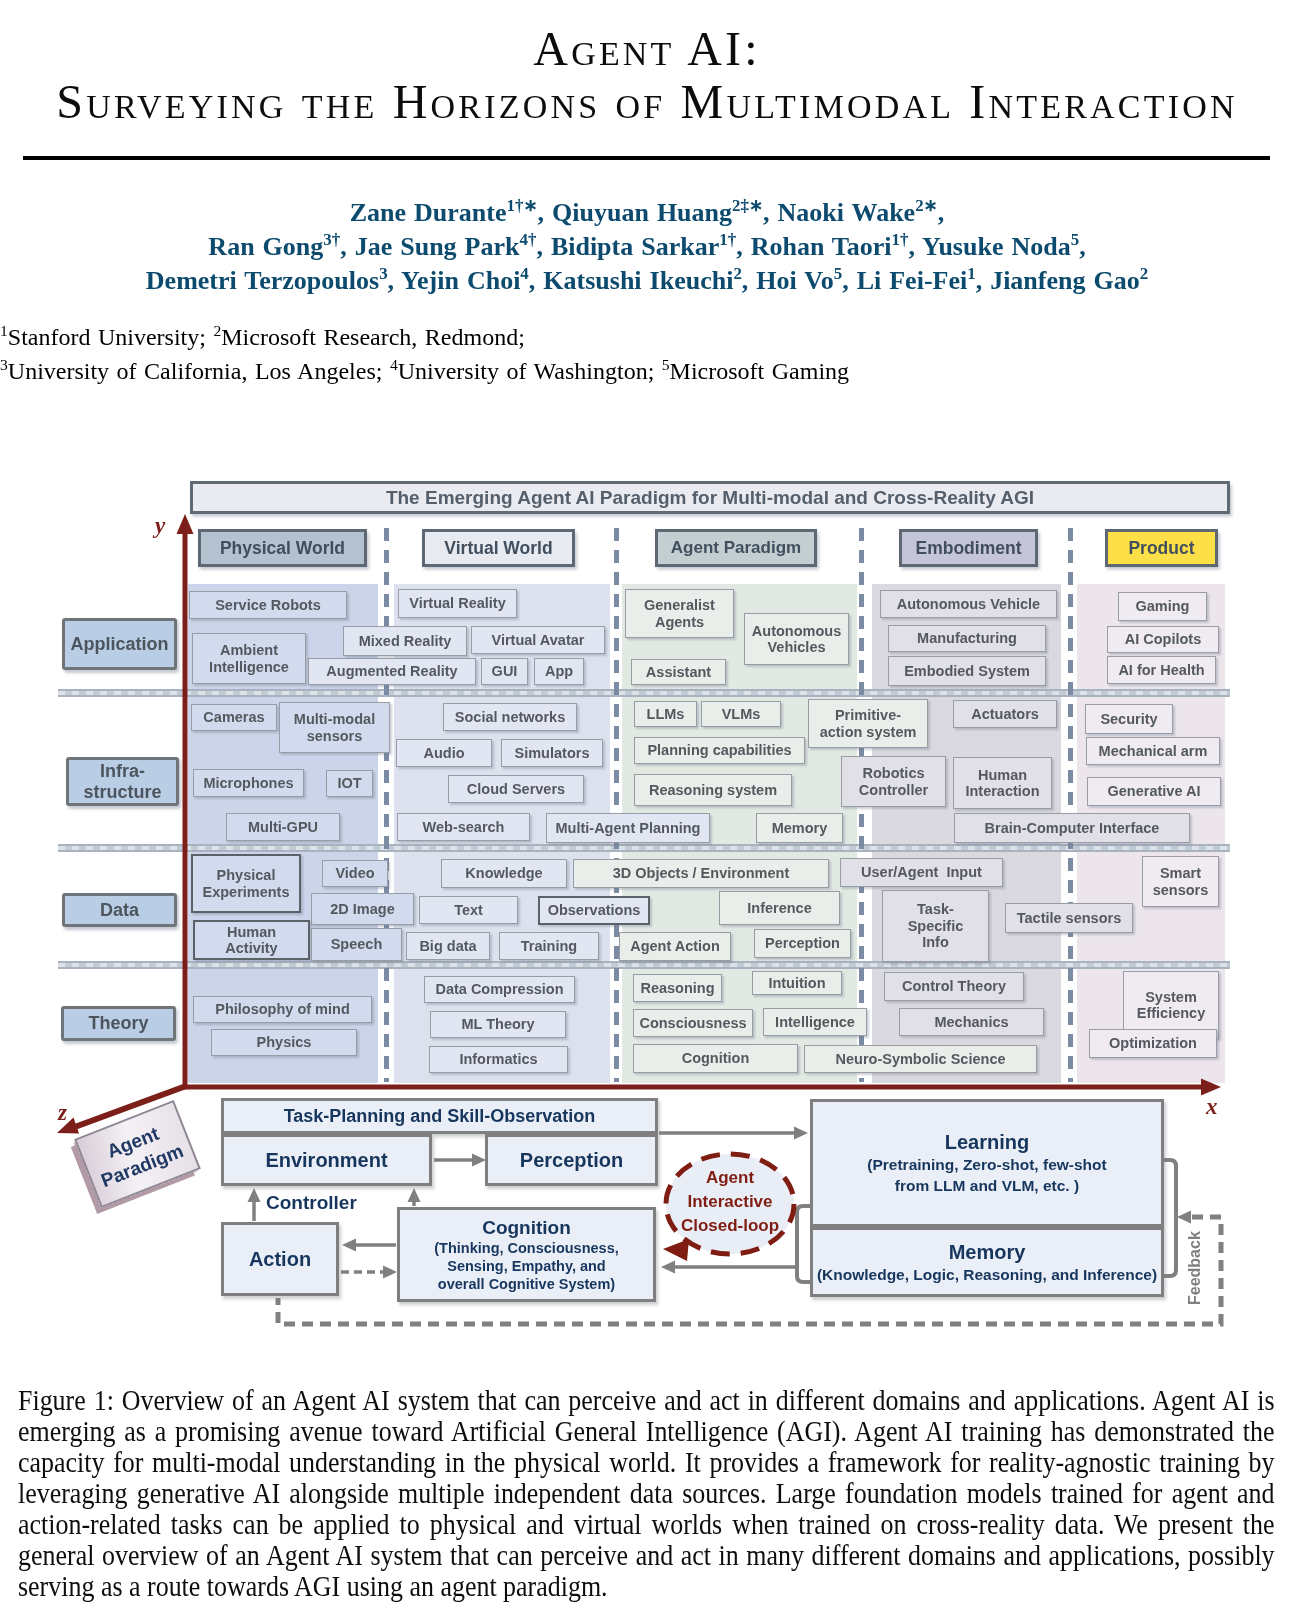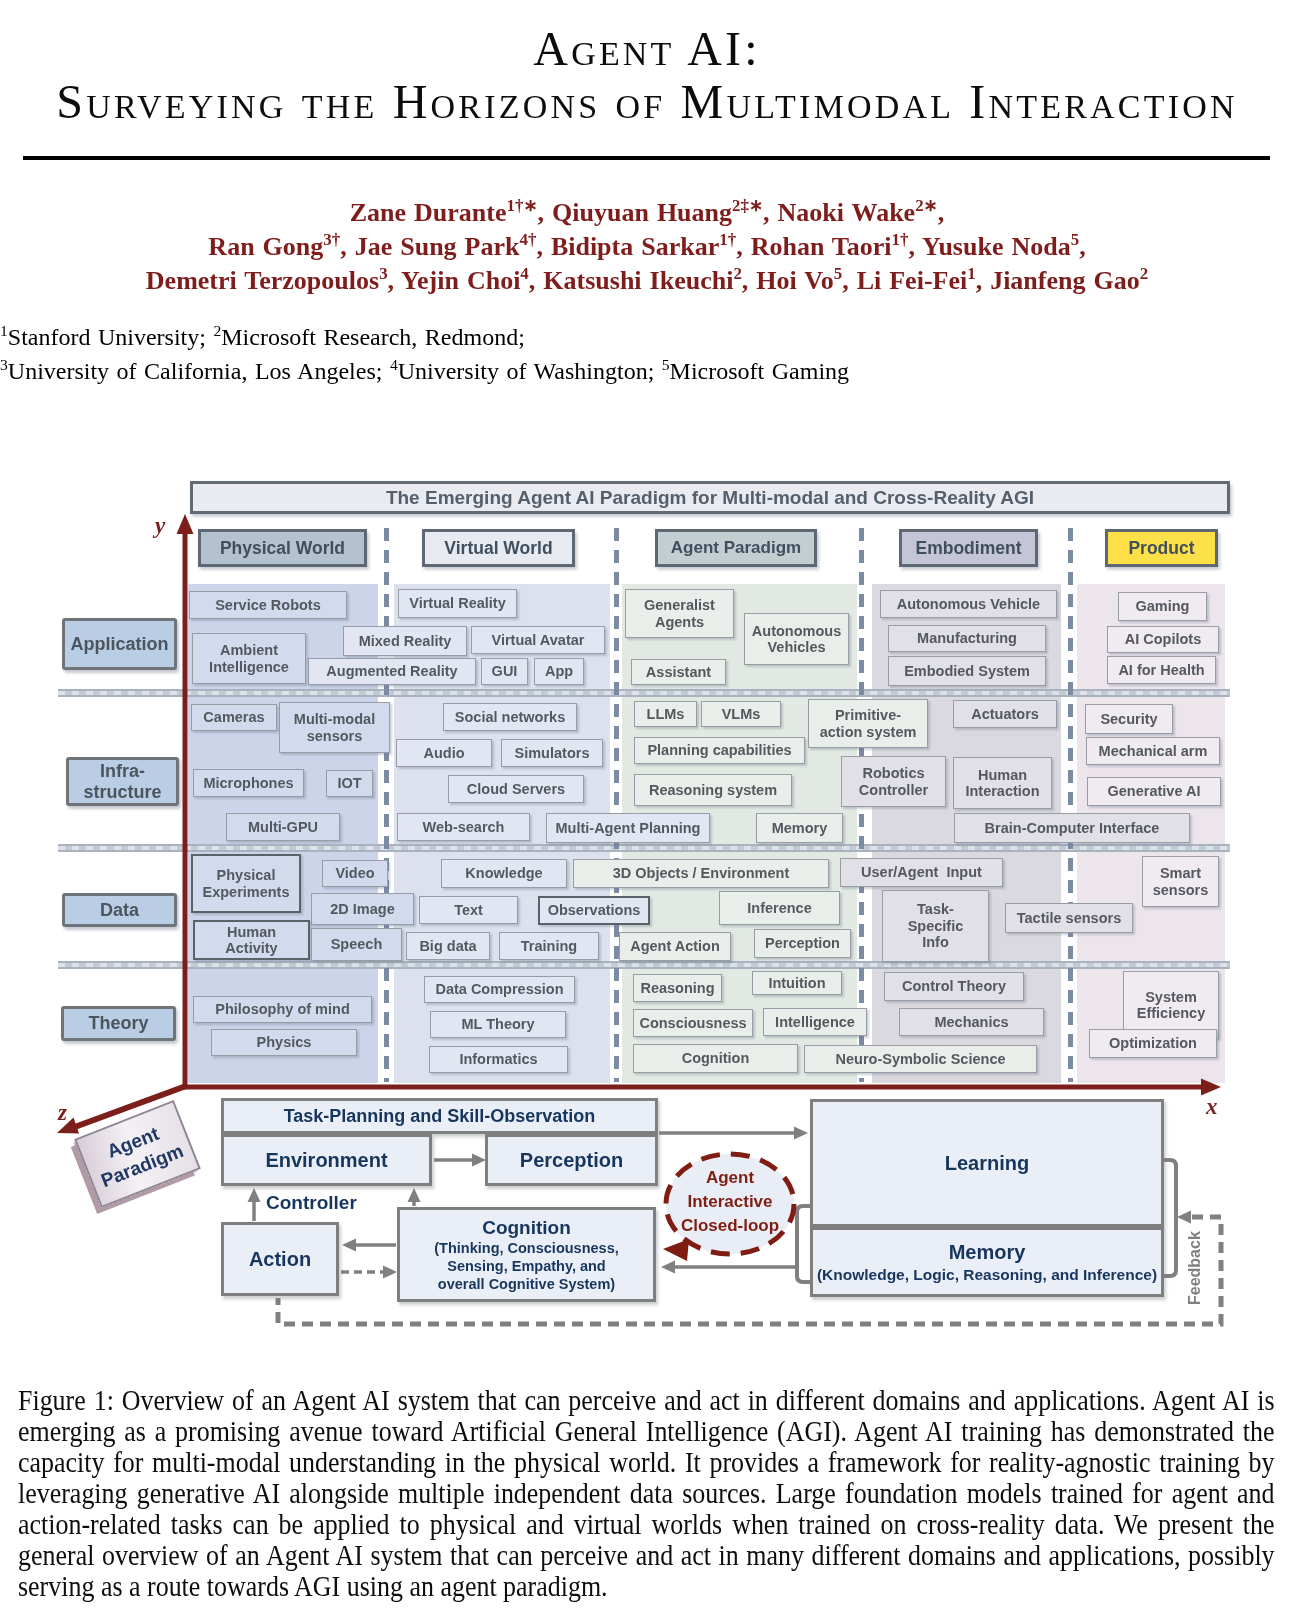--- a/index.html
+++ b/index.html
@@ -1,21 +1,21 @@
 <!DOCTYPE html>
 <html><head>
 <meta charset="utf-8">
 <style>
   html,body{margin:0;padding:0;}
   body{width:1294px;height:1622px;background:#ffffff;position:relative;overflow:hidden;}
   .abs{position:absolute;}
   .sans{font-family:"Liberation Sans",sans-serif;}
   #title{position:absolute;top:22px;left:0;width:1294px;text-align:center;font-family:"Liberation Serif",serif;font-variant:small-caps;font-size:48px;letter-spacing:3.2px;line-height:53px;color:#0c0c0c;}
   #rule{position:absolute;left:23px;top:156px;width:1247px;height:4px;background:#000;}
-  #authors{position:absolute;top:196px;left:0;width:1294px;text-align:center;font-family:"Liberation Serif",serif;font-weight:bold;font-size:26px;line-height:34px;color:#7f1d1d;word-spacing:1.5px;}
+  #authors{position:absolute;top:196px;left:0;width:1294px;text-align:center;font-family:"Liberation Serif",serif;font-weight:bold;font-size:26px;line-height:34px;color:#0c4a6e;word-spacing:1.5px;}
   #affil{position:absolute;top:320px;left:0;width:1294px;text-align:left;font-family:"Liberation Serif",serif;font-size:24px;line-height:34px;color:#000;word-spacing:1.5px;}
   sup{font-size:65%;vertical-align:super;line-height:0;}
   #caption{position:absolute;top:1385px;left:18px;width:1404px;font-family:"Liberation Serif",serif;font-size:29px;line-height:31px;color:#0d0d0d;transform:scaleX(0.895);transform-origin:left top;}
   #caption div{text-align:justify;text-align-last:justify;white-space:nowrap;}
   #caption div.last{text-align-last:left;}
   
   .tint{position:absolute;top:584px;height:499px;}
   .vd{position:absolute;top:528px;height:554px;width:5px;background:repeating-linear-gradient(180deg,#7c8ba4 0 13px,rgba(0,0,0,0) 13px 22px);}
   .hsep{position:absolute;left:58px;width:1172px;height:8px;box-sizing:border-box;border-top:2.5px solid #a9b3bf;border-bottom:2.5px solid #a9b3bf;background:repeating-linear-gradient(90deg,#dde2e8 0 7px,#c2cad3 7px 14px);}
   .hdr{position:absolute;top:529px;height:38px;box-sizing:border-box;border:3px solid #5d6874;display:flex;align-items:center;justify-content:center;font-family:"Liberation Sans",sans-serif;font-weight:700;font-size:17.5px;color:#414e5e;box-shadow:2px 2.5px 3px rgba(110,120,140,0.4);}
@@ -144,20 +144,21 @@
 <div class="fbox" style="left:221px;top:1098px;width:437px;height:36px;font-size:18px;">Task-Planning and Skill-Observation</div>
 <div class="fbox" style="left:221px;top:1134px;width:211px;height:52px;font-size:20px;">Environment</div>
 <div class="fbox" style="left:485px;top:1134px;width:173px;height:52px;font-size:20px;">Perception</div>
 <div class="fbox" style="left:221px;top:1222px;width:118px;height:74px;font-size:20px;">Action</div>
 <div class="fbox" style="left:397px;top:1207px;width:259px;height:95px;">
     <span style="font-size:19px;line-height:22px;">Cognition</span>
     <span style="font-size:14.5px;line-height:18px;">(Thinking, Consciousness,<br>Sensing, Empathy, and<br>overall Cognitive System)</span>
   </div>
 <div class="fbox" style="left:810px;top:1099px;width:354px;height:128px;">
     <span style="font-size:20px;line-height:24px;">Learning</span>
+    <span style="font-size:15.5px;line-height:21px;">(Pretraining, Zero-shot, few-shot<br>from LLM and VLM, etc. )</span>
   </div>
 <div class="fbox" style="left:810px;top:1227px;width:354px;height:70px;">
     <span style="font-size:20px;line-height:24px;">Memory</span>
     <span style="font-size:15.5px;line-height:21px;">(Knowledge, Logic, Reasoning, and Inference)</span>
   </div>
 <div class="ftxt" style="left:266px;top:1192px;width:100px;font-size:19px;">Controller</div>
 <div class="ftxt" style="left:660px;top:1166px;width:140px;font-size:17px;line-height:24px;text-align:center;color:#7f1d12;">Agent<br>Interactive<br>Closed-loop</div>
 <div class="ftxt" style="left:1186px;top:1305px;font-size:16px;color:#808080;transform:rotate(-90deg);transform-origin:left top;white-space:nowrap;">Feedback</div>
 
 <div class="abs" style="left:84px;top:1117px;width:103px;height:70px;transform:rotate(-21.5deg);background:linear-gradient(100deg,#d9cdd8 0%,#f4f1f5 45%,#e6dfe7 100%);border:2px solid #8f8694;box-shadow:-7px 5px 0 -1px #b29aa7,-3px 2px 0 -1px #cdb6c3;display:flex;align-items:center;justify-content:center;text-align:center;font-family:'Liberation Sans',sans-serif;font-weight:700;font-size:19px;line-height:25px;color:#1f3864;">Agent<br>Paradigm</div>

